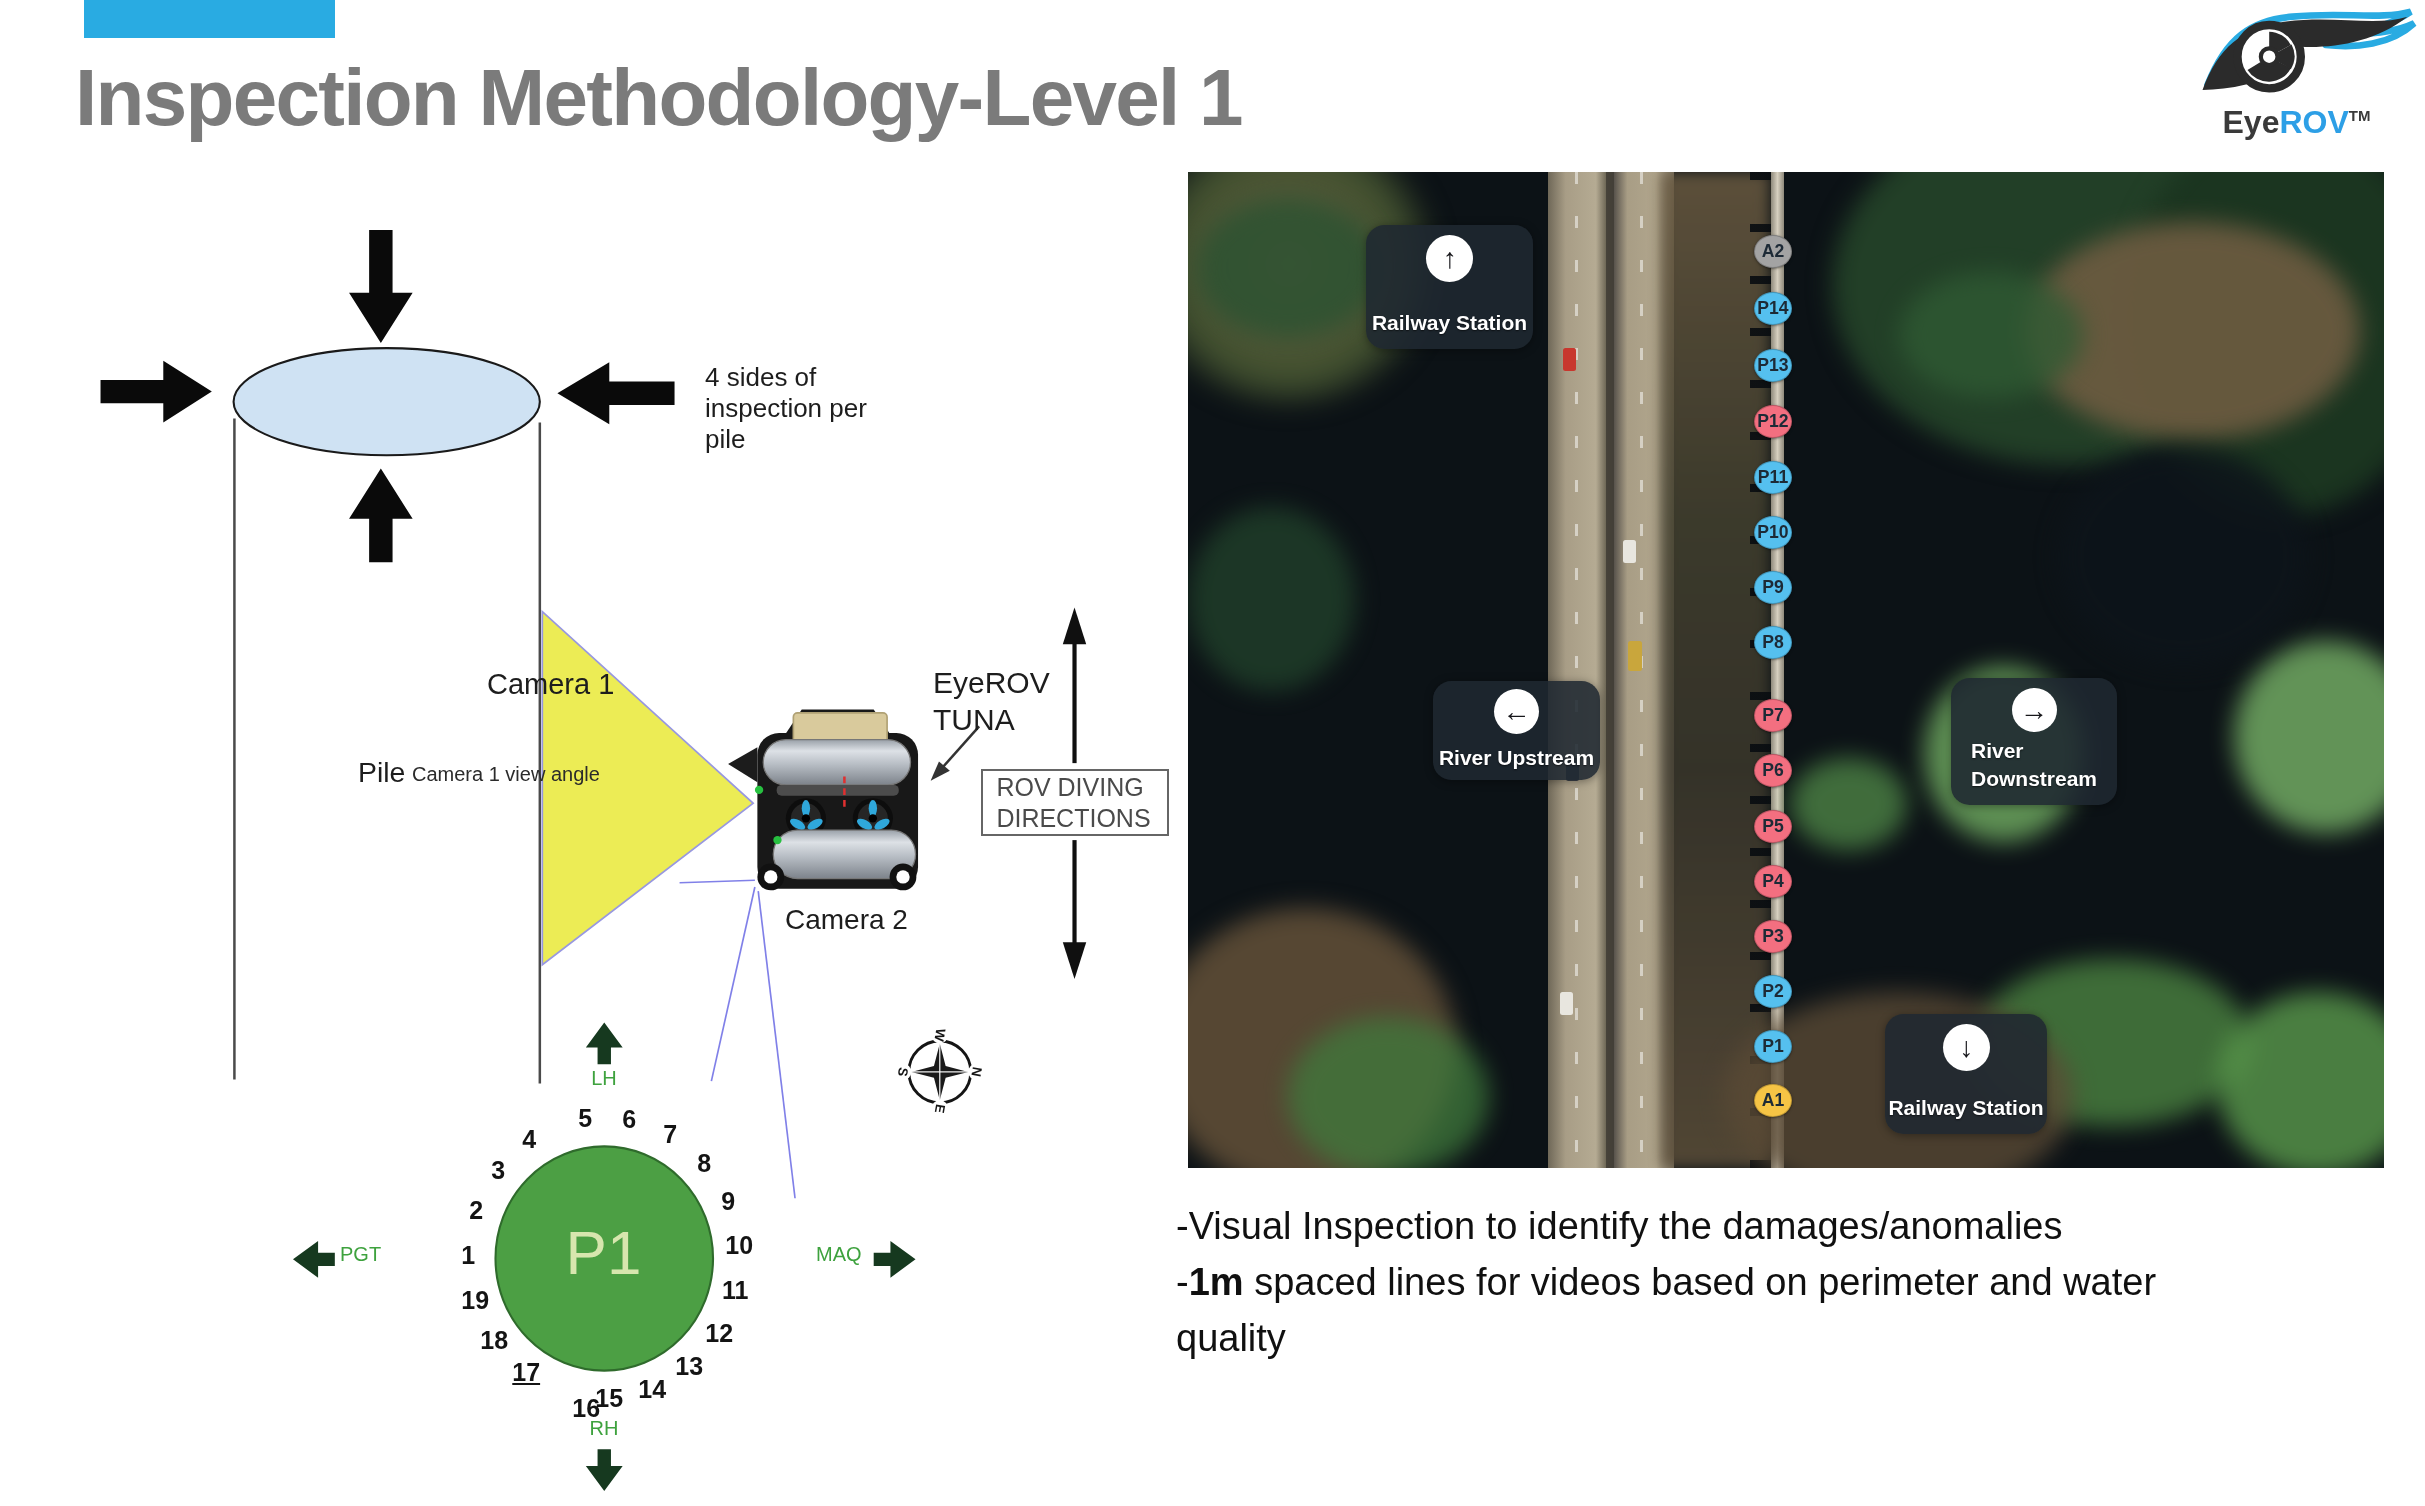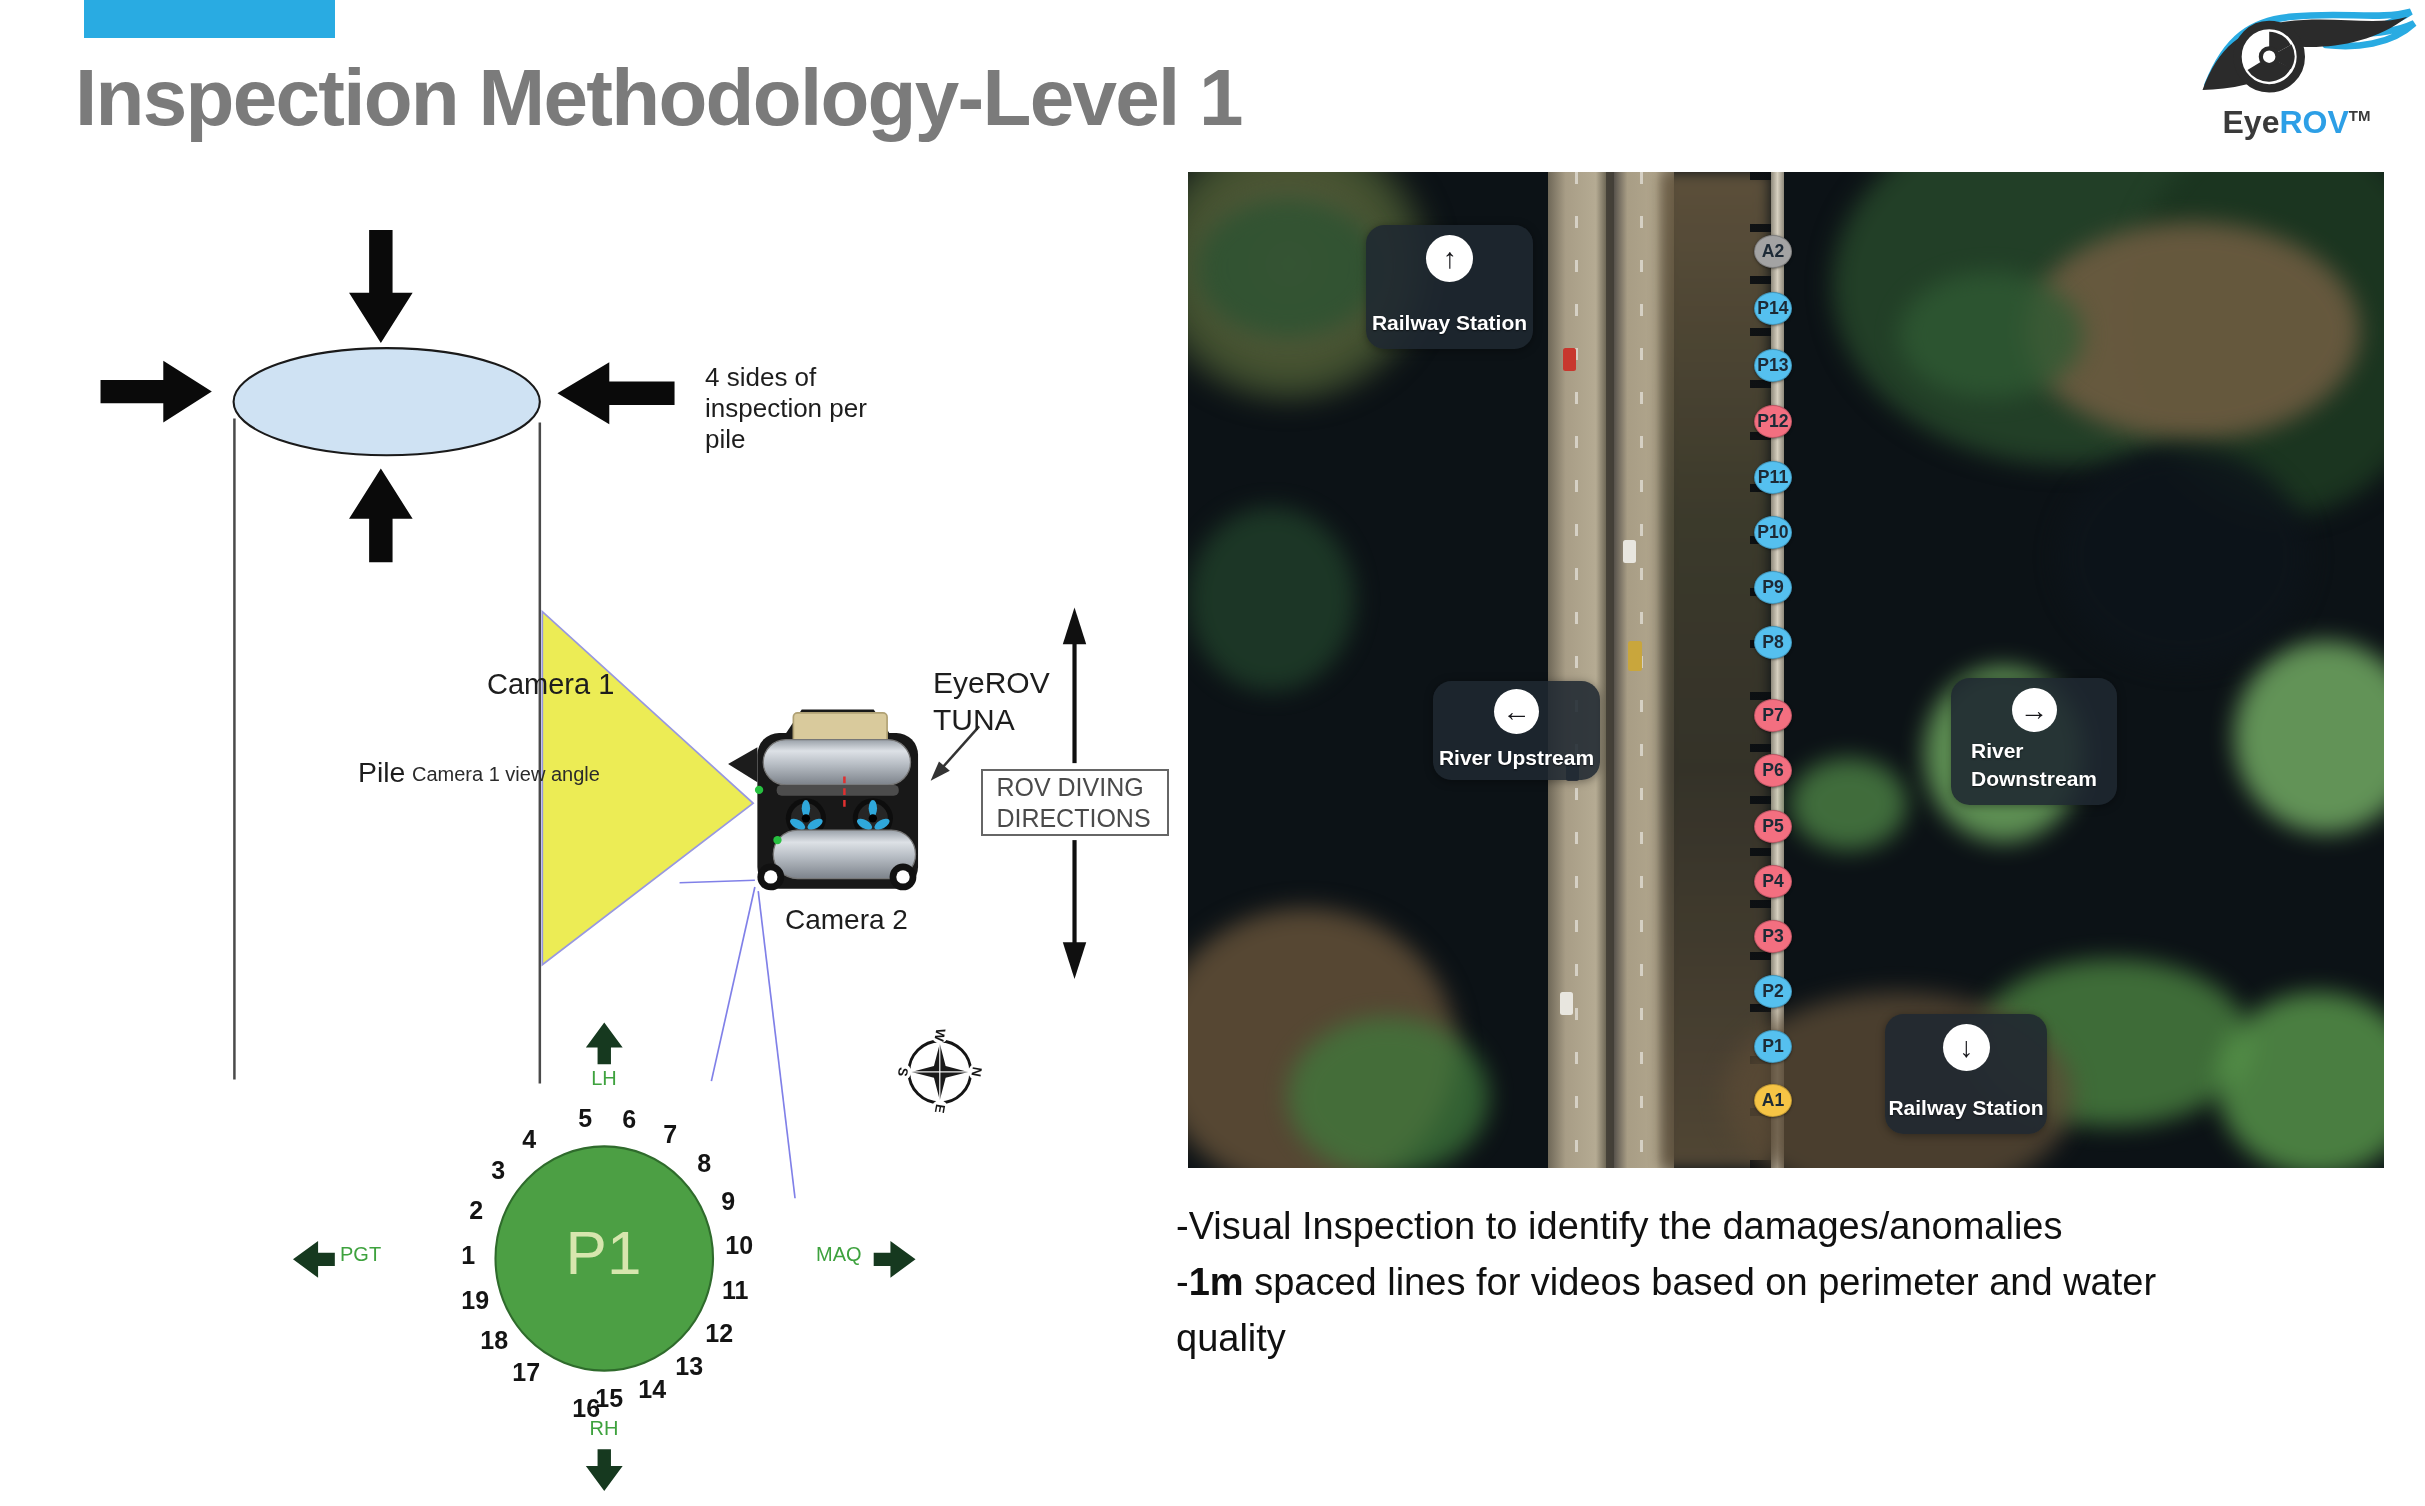--- a/index.html
+++ b/index.html
@@ -218,21 +218,21 @@
       <span class="dialnum" style="left: 656px; top: 1120px;">7</span>
       <span class="dialnum" style="left: 690px; top: 1149px;">8</span>
       <span class="dialnum" style="left: 714px; top: 1187px;">9</span>
       <span class="dialnum" style="left: 725px; top: 1231px;">10</span>
       <span class="dialnum" style="left: 721px; top: 1276px;">11</span>
       <span class="dialnum" style="left: 705px; top: 1319px;">12</span>
       <span class="dialnum" style="left: 675px; top: 1352px;">13</span>
       <span class="dialnum" style="left: 638px; top: 1375px;">14</span>
       <span class="dialnum" style="left: 595px; top: 1384px;">15</span>
       <span class="dialnum" style="left: 572px; top: 1378px; margin-top: 16px;">16</span>
-      <span class="dialnum" style="left: 512px; top: 1358px;">17</span>
+      <span class="dialnum" style="left: 512px; top: 1358px; text-decoration: underline;">17</span>
       <span class="dialnum" style="left: 480px; top: 1326px;">18</span>
       <span class="dialnum" style="left: 461px; top: 1286px;">19</span>
       <span class="dialnum" style="left: 454px; top: 1241px;">1</span>
       <span class="dialnum" style="left: 462px; top: 1196px;">2</span>
       <span class="dialnum" style="left: 484px; top: 1156px;">3</span>
       <span class="dialnum" style="left: 515px; top: 1125px;">4</span>
     </div>
 
   <div class="abs map" id="map">
 

